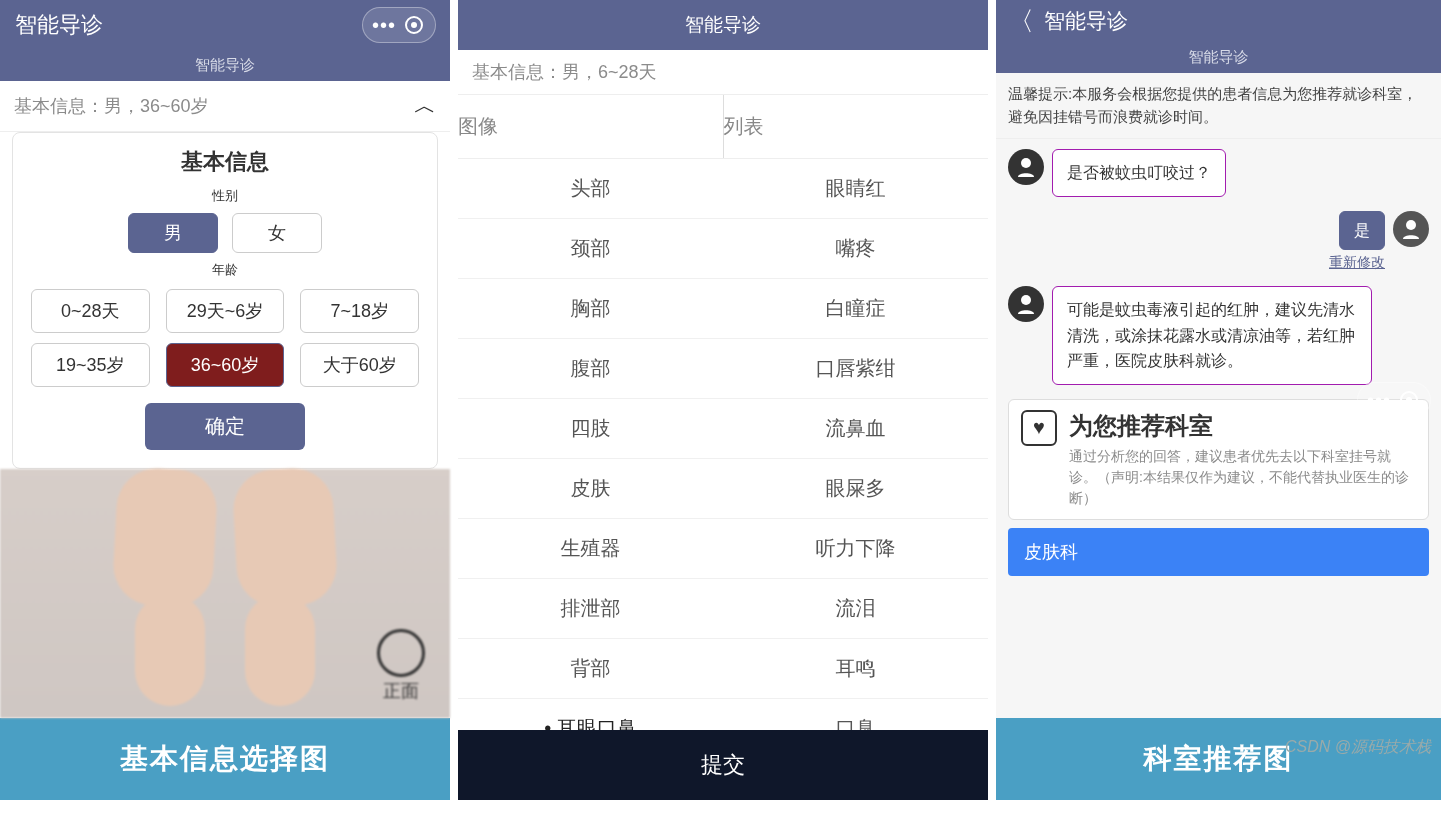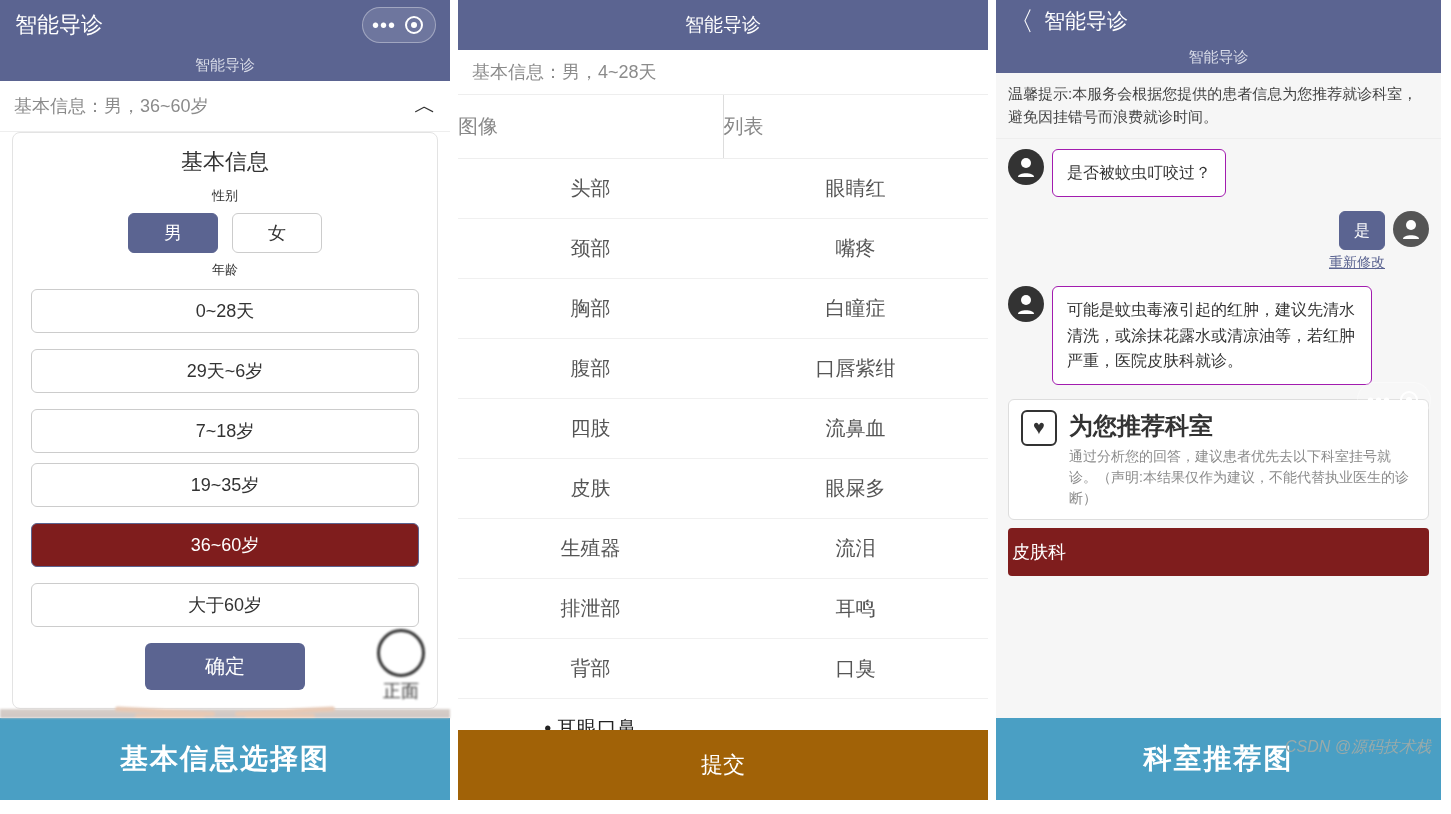--- a/index.html
+++ b/index.html
@@ -13,26 +13,26 @@
 .title-left { font-size: 22px; font-weight: 500; }
 .hdr-btns { position:absolute; right: 14px; top: 50%; transform: translateY(-50%); display: flex; gap: 0; background: rgba(255,255,255,0.12); border: 1px solid rgba(255,255,255,0.35); border-radius: 22px; padding: 4px 6px; align-items: center; }
 .hdr-btn { width: 30px; height: 26px; display:flex; align-items:center; justify-content:center; }
 .dots { letter-spacing: 1px; font-size: 20px; line-height: 0; }
 .ring { width: 18px; height: 18px; border: 2px solid #fff; border-radius: 50%; display:flex; align-items:center; justify-content:center; }
 .ring::after { content:""; width:6px; height:6px; background:#fff; border-radius:50%; }
 .subheader { background: #5b6491; color:#d8dbe8; text-align:center; font-size: 15px; padding: 6px 0; }
 .info-bar { display:flex; align-items:center; padding: 10px 14px; color:#8b8b8b; font-size: 18px; border-bottom: 1px solid #eee; }
 .info-bar .chev { margin-left:auto; font-size: 22px; color:#333; }
 .card { margin: 0 12px; border: 1px solid #e3e3e3; border-radius: 8px; padding: 14px 18px 18px; background:#fff; }
-.card h3 { text-align:center; font-size: 22px; font-weight: 400; margin-bottom: 10px; }
+.card h3 { text-align:center; font-size: 22px; font-weight: 700; margin-bottom: 10px; }
 .sublbl { text-align:center; font-size: 13px; margin: 8px 0; }
 .row { display:flex; justify-content:center; gap: 14px; flex-wrap: wrap; margin: 8px 0; }
 .opt { min-width: 90px; padding: 7px 12px; border: 1px solid #ccc; border-radius: 6px; text-align:center; font-size: 18px; background:#fff; cursor:pointer; }
 .opt.sel { background:#5b6491; color:#fff; border-color:#5b6491; }
-.row3 { display:flex; gap: 16px; justify-content:center; margin: 10px 0; flex-direction: column; }
+.row3 { display:flex; gap: 16px; justify-content:center; margin: 10px 0; }
 .age-opt { flex:1; min-width: 115px; padding: 9px 6px; border:1px solid #ccc; border-radius:6px; text-align:center; font-size: 18px; }
 .age-opt.sel { background:#7f1d1d; color:#fff; border-color:#5b6491; }
 .confirm { width: 160px; margin: 16px auto 0; background:#5b6491; color:#fff; text-align:center; padding: 10px 0; border-radius: 6px; font-size: 20px; }
 .body-area { flex:1; background: linear-gradient(#d7cec9,#cfc7c3); position:relative; filter: blur(1px); }
 .legs { position:absolute; left:50%; transform:translateX(-50%); top:0; width:240px; height:100%; }
 .thigh-l,.thigh-r { position:absolute; top:0; width:100px; height:55%; background:#e7c9b5; border-radius: 40px; }
 .thigh-l { left:10px; transform: rotate(3deg);} .thigh-r { right:10px; transform: rotate(-3deg);}
 .calf-l,.calf-r { position:absolute; top:50%; width:70px; height:45%; background:#e7c9b5; border-radius: 35px; }
 .calf-l { left:30px;} .calf-r { right:30px;}
 .rot-label { position:absolute; right:25px; bottom:15px; text-align:center; }
@@ -40,41 +40,41 @@
 .footer-btn { background:#4a9fc4; color:#fff; text-align:center; font-size: 28px; font-weight:700; padding: 22px 0; letter-spacing: 2px; }
 
 .tabs { display:flex; border-bottom: 1px solid #eee; }
 .tab { flex:1; padding: 18px 0; font-size: 20px; color:#888; }
 .tab:first-child { border-right:1px solid #ddd; }
 .columns { display:flex; flex:1; overflow:hidden; }
 .col { width:50%; overflow-y:auto; }
 .litem { padding: 16px 0; text-align:center; font-size: 20px; color:#555; border-bottom: 1px solid #f0f0f0; }
 .litem.sel { font-weight:500; color:#222; }
 .bullet::before { content:"• "; }
-.submit { background:#a16207; color:#fff; text-align:center; font-size: 22px; padding: 20px 12px; }
+.submit { background:#0f172a; color:#fff; text-align:center; font-size: 22px; padding: 20px 12px; }
 
 .c-header { background:#5b6491; height: 42px; display:flex; align-items:center; color:#fff; padding:0 12px; }
 .back { font-size: 26px; margin-right: 10px; }
 .c-title { font-size: 21px; font-weight:500; }
 .tip { background:#f6f6f6; padding: 10px 12px; font-size: 15px; color:#444; line-height:1.5; border-bottom:1px solid #eee; }
 .chat { flex:1; padding: 10px 12px; background:#f6f6f6; overflow:auto; }
 .msg { display:flex; margin-bottom: 14px; }
 .msg.right { justify-content:flex-end; }
 .avatar { width:36px; height:36px; border-radius:50%; background:#333; display:flex; align-items:center; justify-content:center; margin-right:8px; flex-shrink:0; }
 .avatar svg { width:24px; height:24px; fill:#fff; }
 .avatar.user { background:#555; margin-right:0; margin-left:8px; }
 .bubble { background:#fff; border:1px solid #a21caf; border-radius:6px; padding: 10px 14px; max-width: 320px; font-size:16px; line-height:1.6; }
 .bubble.primary { background:#5b6491; color:#fff; border-color:#5b6491; padding: 6px 14px;}
 .rightcol { display:flex; flex-direction:column; align-items:flex-end; }
 .relink { color:#5b6491; font-size:14px; margin-top:4px; text-decoration:underline; }
 .reco { background:#fff; border:1px solid #ddd; border-radius:6px; margin: 6px 0; padding: 10px 12px; display:flex; gap:12px; }
 .reco .icon { width:36px; height:36px; border:2px solid #333; border-radius:6px; display:flex; align-items:center; justify-content:center; font-size:20px; flex-shrink:0; }
 .reco-title { font-size:24px; font-weight:700; margin-bottom: 4px;}
 .reco-desc { font-size:14px; color:#8b8b8b; line-height:1.5; }
-.dept { background:#7f1d1d; color:#fff; padding: 12px 4px; font-size:18px; border-radius:4px; margin-top:8px; }
+.dept { background:#3b82f6; color:#fff; padding: 12px 16px; font-size:18px; border-radius:4px; margin-top:8px; }
 .watermark { position:absolute; right:10px; bottom:42px; color:#9aa; font-size:16px;  font-style:italic;}
 </style>
 </head>
 <body>
 
 <div class="panel panel-a">
   <div class="header">
     <div class="title-left">智能导诊</div>
     <div class="hdr-btns">
       <div class="hdr-btn">
@@ -123,21 +123,21 @@
       </div>
   </div>
   <div class="footer-btn">基本信息选择图</div>
 </div>
 
 <div class="panel panel-b">
   <div class="header">
     <div class="title-center">智能导诊</div>
   </div>
   <div class="info-bar">
-    <span>基本信息：男，4~28天</span>
+    <span>基本信息：男，6~28天</span>
   </div>
   <div class="tabs">
     <div class="tab">图像</div>
     <div class="tab">列表</div>
   </div>
   <div class="columns">
     <div class="col" id="bodyparts">
         <div class="litem">头部</div>
         <div class="litem">颈部</div>
         <div class="litem">胸部</div>
@@ -149,20 +149,21 @@
         <div class="litem">背部</div>
         <div class="litem sel bullet">耳眼口鼻</div>
       </div>
     <div class="col" id="symptoms">
         <div class="litem">眼睛红</div>
         <div class="litem">嘴疼</div>
         <div class="litem">白瞳症</div>
         <div class="litem">口唇紫绀</div>
         <div class="litem">流鼻血</div>
         <div class="litem">眼屎多</div>
+        <div class="litem">听力下降</div>
         <div class="litem">流泪</div>
         <div class="litem">耳鸣</div>
         <div class="litem">口臭</div>
       </div>
   </div>
   <div class="submit">提交</div>
 </div>
 
 <div class="panel panel-c">
   <div class="c-header">

